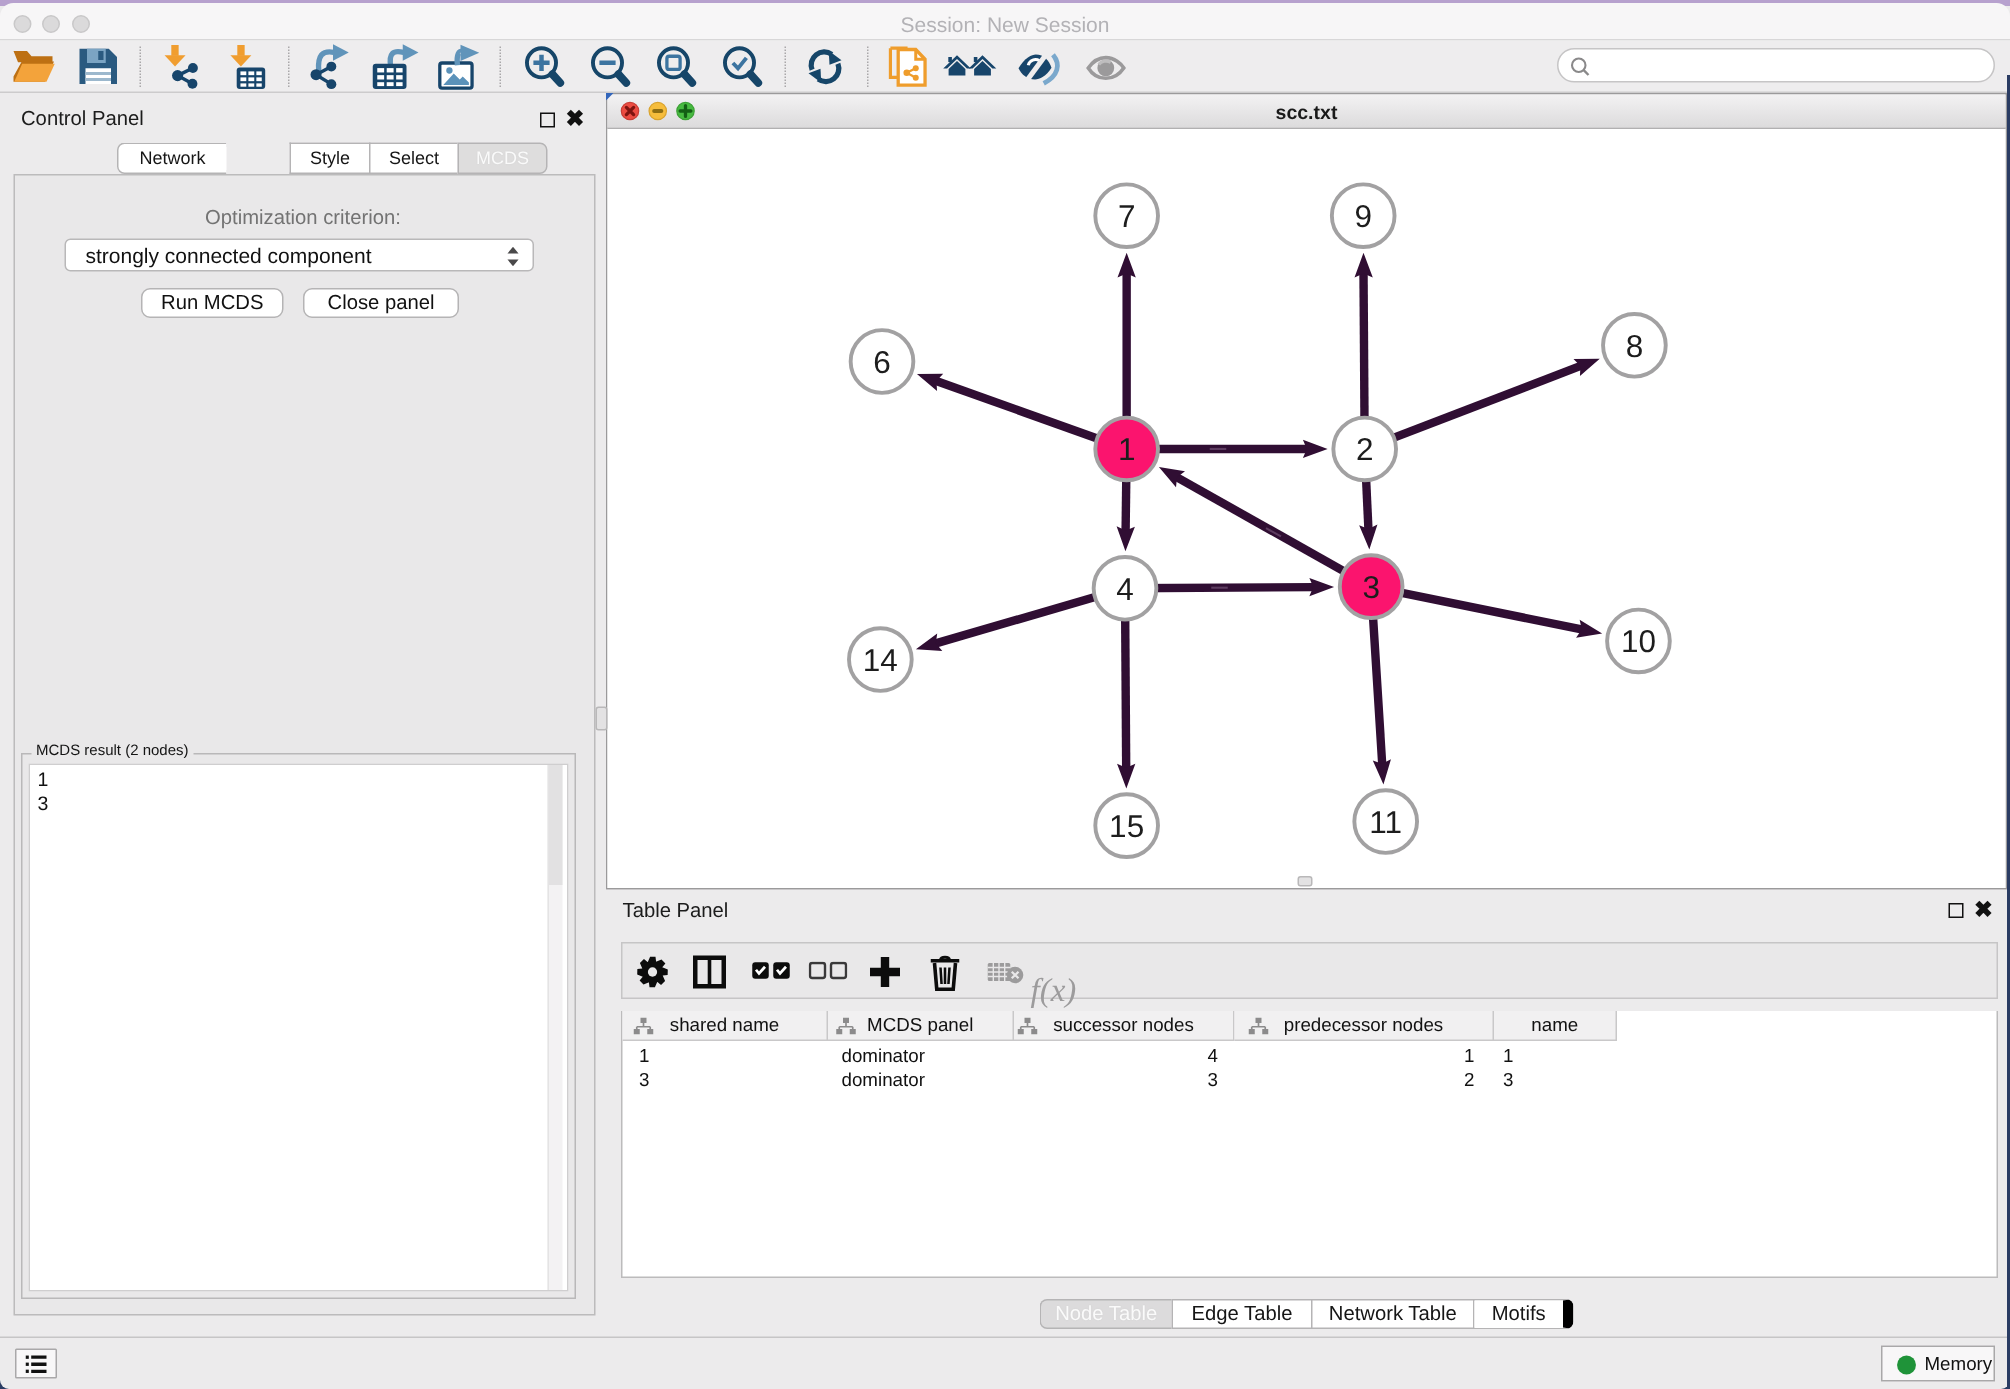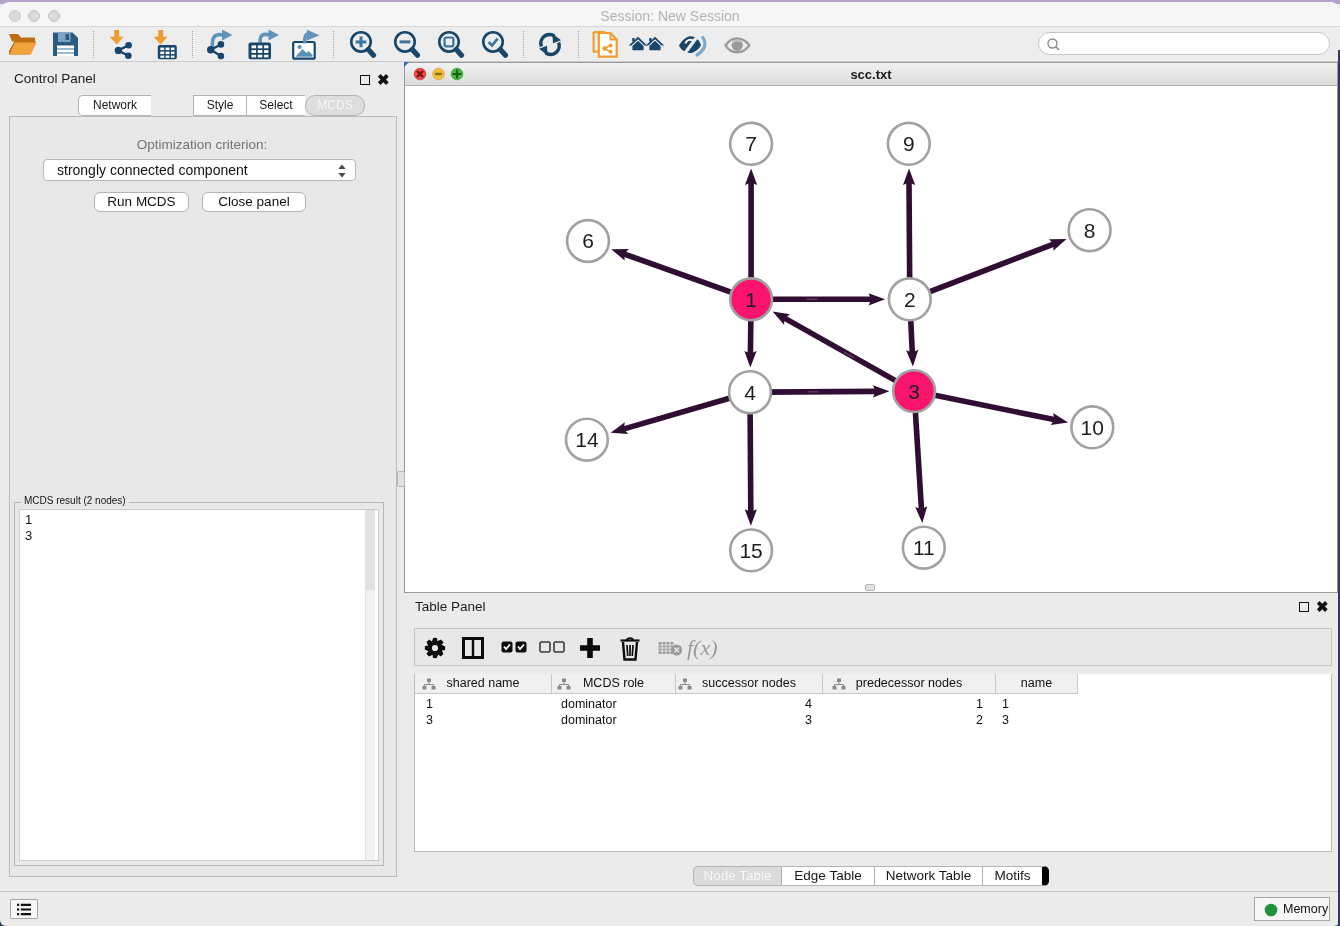--- a/index.html
+++ b/index.html
@@ -198,21 +198,21 @@
 <div class="abs" id="rightstrip"></div>
 
 <div class="abs" id="cp-title">Control Panel</div>
 <div class="float-ico" style="left:360px; top:75px;"></div>
 <div class="x-ico" style="left:377px; top:74px;">✖</div>
 <div class="abs" id="cp-box"></div>
 <div class="tabrow" style="left:78px; top:95px;">
   <div class="tab first" style="width:73px;">Network</div>
   <div class="tab" style="width:53px;margin-left:42px;">Style</div>
   <div class="tab" style="width:59px;">Select</div>
-  <div class="tab last sel" style="width:60px;border-radius:10px;">MCDS</div>
+  <div class="tab last sel" style="width:60px;">MCDS</div>
 </div>
 <div class="abs" id="opt-label">Optimization criterion:</div>
 <div class="abs" id="opt-select">strongly connected component
   <svg style="position:absolute; right:8px; top:3.5px;" width="10" height="14" viewBox="0 0 10 14">
     <polygon points="5,0.5 8.7,5 1.3,5" fill="#4a494a"></polygon>
       <polygon points="5,13.5 8.7,9 1.3,9" fill="#4a494a"></polygon>
   </svg>
 </div>
 <div class="btn" style="left:94px; top:192px; width:95px;">Run MCDS</div>
 <div class="btn" style="left:202px; top:192px; width:104px;">Close panel</div>
@@ -339,25 +339,25 @@
     <path d="M8,10 L8.7,21 M11,10 V21 M14,10 L13.3,21" stroke="#0c0c0c" stroke-width="1.7"></path>
   </svg>
   <svg style="position:absolute; left:243px; top:12px;" width="25" height="15" viewBox="0 0 25 15">
     <g fill="#9c9b9c">
       <rect x="0.5" y="1" width="15" height="12" rx="1"></rect>
       <path d="M0.5,4 H15.5 M0.5,7 H15.5 M0.5,10 H15.5 M4.2,1 V13 M8,1 V13 M11.8,1 V13" stroke="#e9e8e9" stroke-width="0.9"></path>
       <circle cx="18.7" cy="9" r="5.5"></circle>
     </g>
     <path d="M16.5,6.8 L21,11.2 M21,6.8 L16.5,11.2" stroke="#e9e8e9" stroke-width="1.5"></path>
   </svg>
-  <div style="position:absolute; left:272px; top:6px; font-family:'Liberation Serif',serif; font-style:italic; font-size:22px; color:#9c9b9c;">f(x)</div>
+  <div style="position:absolute; left:272px; top:18px; font-family:'Liberation Serif',serif; font-style:italic; font-size:22px; color:#9c9b9c;">f(x)</div>
 </div>
 <div class="abs" id="tp-table">
   <div class="th" style="left:0; width:137px;">shared name</div>
-  <div class="th" style="left:137px; width:124px;">MCDS role</div>
+  <div class="th" style="left:137px; width:124px;">MCDS panel</div>
   <div class="th" style="left:261px; width:147px;">successor nodes</div>
   <div class="th" style="left:408px; width:173px;">predecessor nodes</div>
   <div class="th" style="left:581px; width:82px;">name</div>
   <svg class="hier" style="left:7px;" width="14" height="12" viewBox="0 0 14 12">
       <use href="#hiericon"></use>
     </svg>
   <svg class="hier" style="left:142px;" width="14" height="12" viewBox="0 0 14 12">
       <use href="#hiericon"></use>
     </svg>
   <svg class="hier" style="left:263px;" width="14" height="12" viewBox="0 0 14 12">

